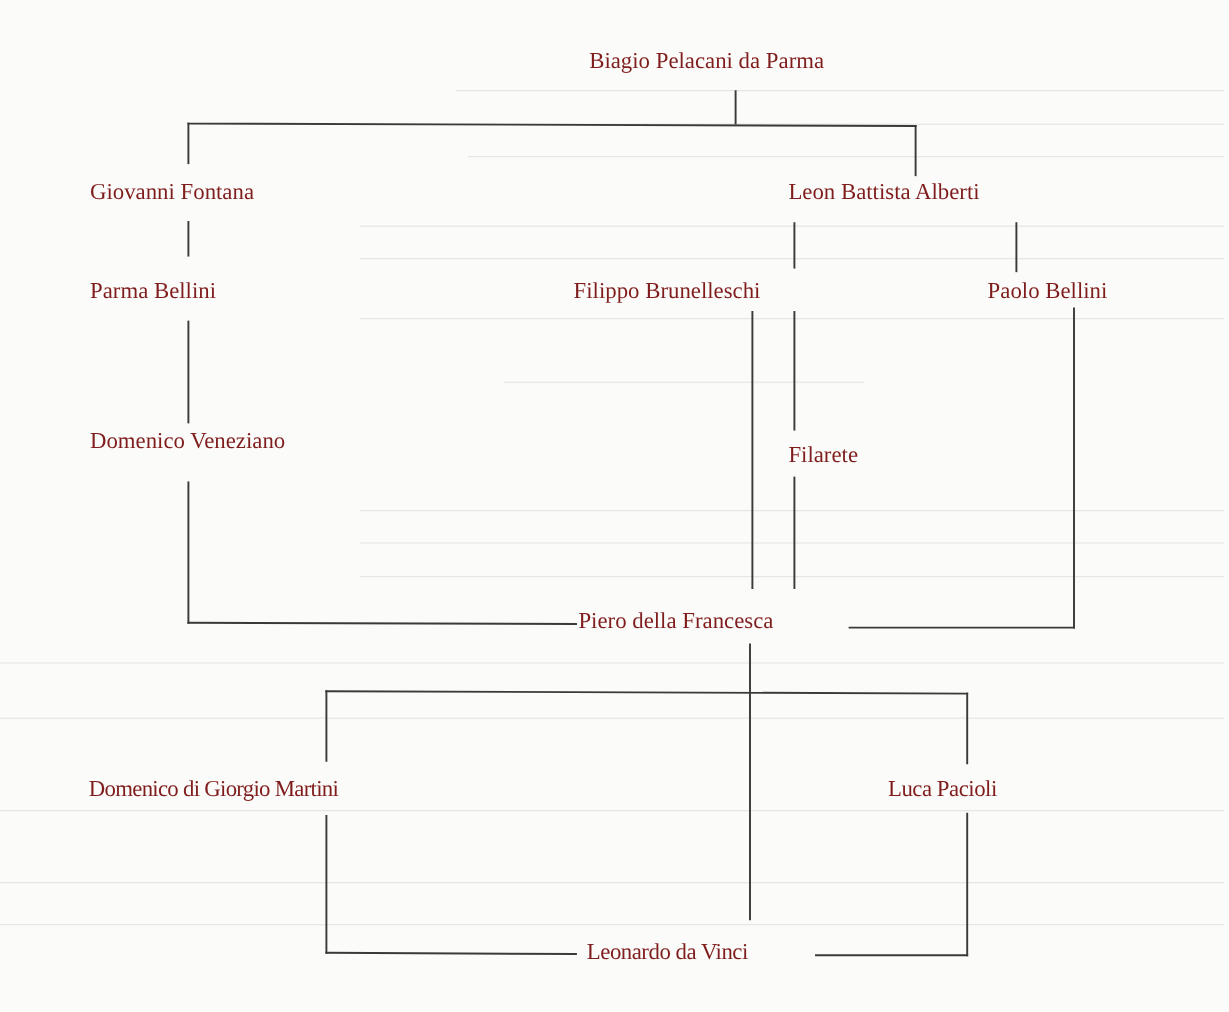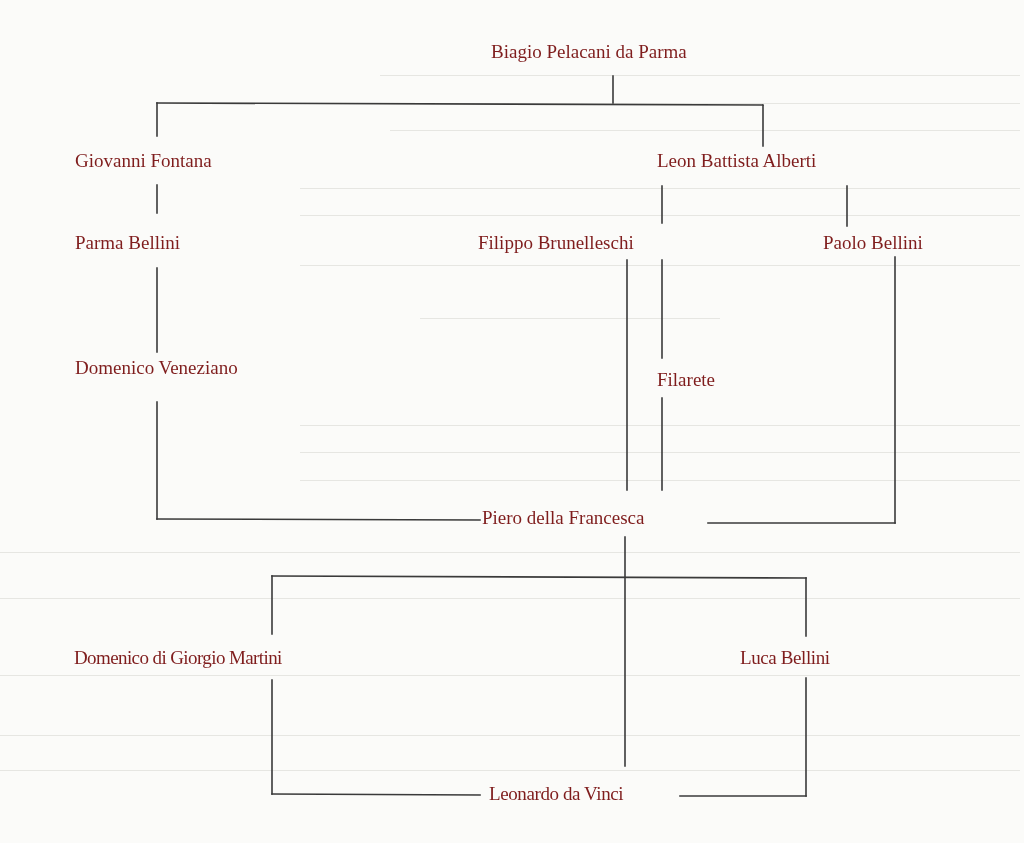--- a/index.html
+++ b/index.html
@@ -85,15 +85,15 @@
 <div class="node u" style="left:75px;top:232px;">Parma Bellini</div>
 <div class="node" style="left:478px;top:232px;text-align:right;">Filippo Brunelleschi</div>
 <div class="node" style="left:823px;top:232px;">Paolo Bellini</div>
 
 <div class="node" style="left:75px;top:357px;">Domenico Veneziano</div>
 <div class="node u" style="left:657px;top:369px;">Filarete</div>
 
 <div class="node u" style="left:482px;top:507px;">Piero della Francesca</div>
 
 <div class="node u" style="left:74px;top:647px;letter-spacing:-0.6px;">Domenico di Giorgio Martini</div>
-<div class="node u" style="left:740px;top:647px;letter-spacing:-0.4px;">Luca Bellini</div>
+<div class="node u" style="left:740px;top:647px;letter-spacing:-0.4px;">Luca Pacioli</div>
 
 <div class="node u" style="left:489px;top:783px;letter-spacing:-0.4px;">Leonardo da Vinci</div>
 
 </body></html>

